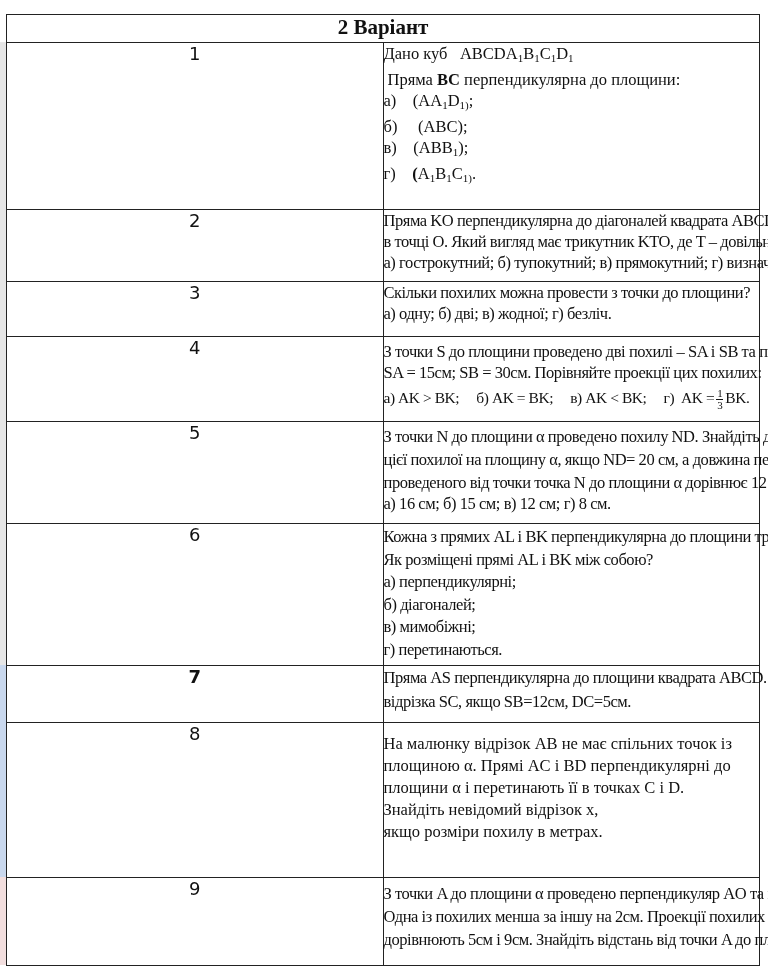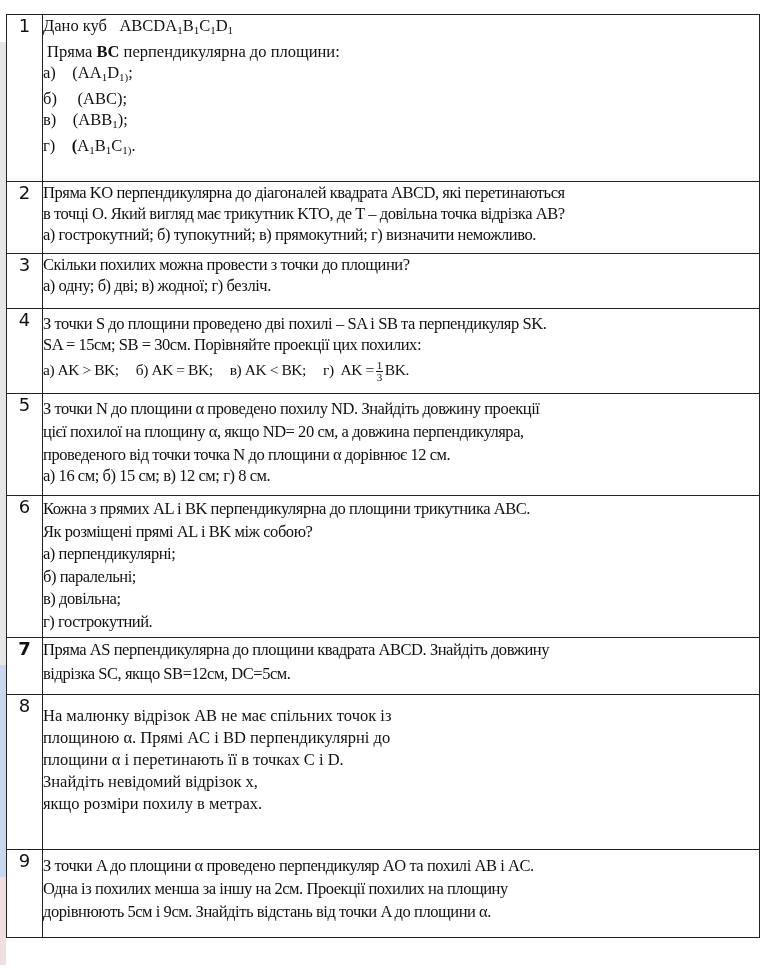--- a/index.html
+++ b/index.html
@@ -29,20 +29,23 @@
 </style>
 </head>
 <body>
 
 <div class="strip gray"></div>
 <div class="strip blue"></div>
 <div class="strip pink"></div>
 
 <table class="sheet">
   <tbody>
+      <tr style="height:28px">
+    <th class="title" colspan="2">2 Варіант</th>
+  </tr>
 
   <tr style="height:167px">
     <td class="num">1</td>
     <td class="body">
       <span class="line">
         <span>Дано куб</span>&nbsp;&nbsp;
         <span>ABCDA<span class="sub">1</span>B<span class="sub">1</span>C<span class="sub">1</span>D<span class="sub">1</span></span>
       </span>
       <span class="line" style="padding-left:4px"><span>Пряма </span><span class="b">BC</span><span> перпендикулярна до площини:</span></span>
       <span class="line"><span>а)</span>&nbsp;&nbsp;&nbsp;&nbsp;(AA<span class="sub">1</span>D<span class="sub">1)</span>;</span>
@@ -96,23 +99,23 @@
       <span class="line" style="line-height:20px">а) 16 см; б) 15 см; в) 12 см; г) 8 см.</span>
     </td>
   </tr>
 
   <tr style="height:142px">
     <td class="num">6</td>
     <td class="body condensed" style="line-height:22.5px;padding-top:2px">
       <span class="line"> Кожна з прямих AL і BK  перпендикулярна до площини трикутника ABC.</span>
       <span class="line">Як розміщені прямі AL  і BK між собою?</span>
       <span class="line">а) перпендикулярні;</span>
-      <span class="line">б) паралельні;</span>
-      <span class="line">в) довільна;</span>
-      <span class="line">г) гострокутний.</span>
+      <span class="line">б) діагоналей;</span>
+      <span class="line">в) мимобіжні;</span>
+      <span class="line">г) перетинаються.</span>
     </td>
   </tr>
 
   <tr style="height:57px">
     <td class="num bold">7</td>
     <td class="body condensed" style="line-height:24px">
       <span class="line">Пряма AS перпендикулярна до площини квадрата ABCD. Знайдіть довжину</span>
       <span class="line">відрізка SC, якщо SB=12см, DC=5см.</span>
     </td>
   </tr>

